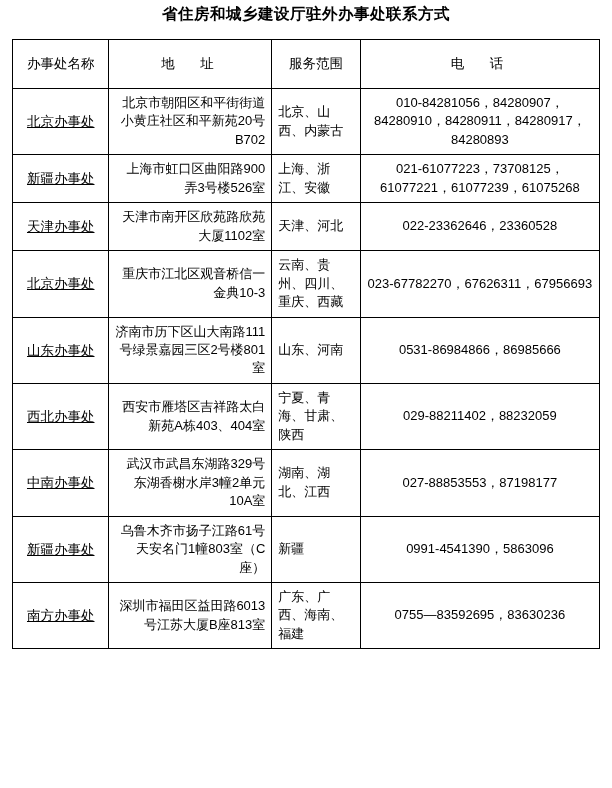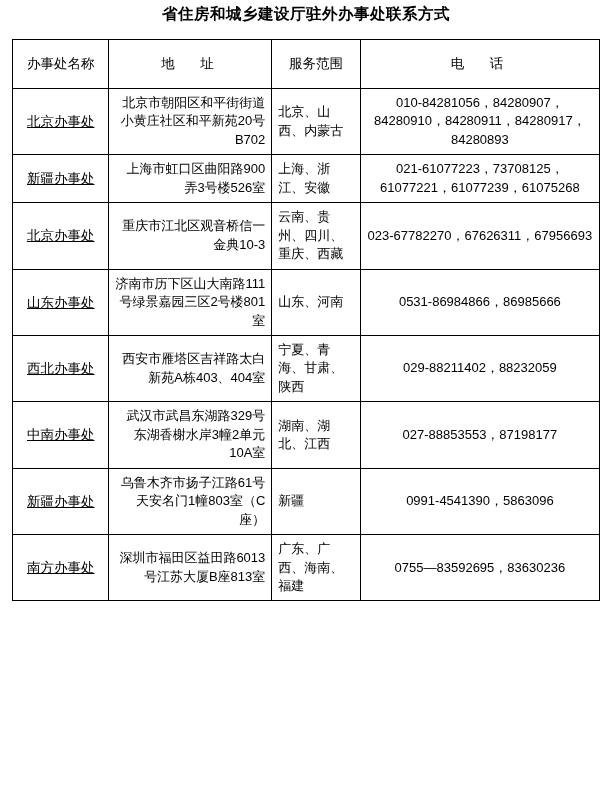--- a/index.html
+++ b/index.html
@@ -106,20 +106,26 @@
           <td class="cell-scope">北京、山西、内蒙古</td>
           <td class="cell-phone">010-84281056，84280907，84280910，84280911，84280917，84280893</td>
         </tr>
         <tr>
           <td class="cell-name">新疆办事处</td>
           <td class="cell-addr">上海市虹口区曲阳路900弄3号楼526室</td>
           <td class="cell-scope">上海、浙江、安徽</td>
           <td class="cell-phone">021-61077223，73708125，61077221，61077239，61075268</td>
         </tr>
         <tr>
+          <td class="cell-name">天津办事处</td>
+          <td class="cell-addr">天津市南开区欣苑路欣苑大厦1102室</td>
+          <td class="cell-scope">天津、河北</td>
+          <td class="cell-phone">022-23362646，23360528</td>
+        </tr>
+        <tr>
           <td class="cell-name">北京办事处</td>
           <td class="cell-addr">重庆市江北区观音桥信一金典10-3</td>
           <td class="cell-scope">云南、贵州、四川、重庆、西藏</td>
           <td class="cell-phone">023-67782270，67626311，67956693</td>
         </tr>
         <tr>
           <td class="cell-name">山东办事处</td>
           <td class="cell-addr">济南市历下区山大南路111号绿景嘉园三区2号楼801室</td>
           <td class="cell-scope">山东、河南</td>
           <td class="cell-phone">0531-86984866，86985666</td>

